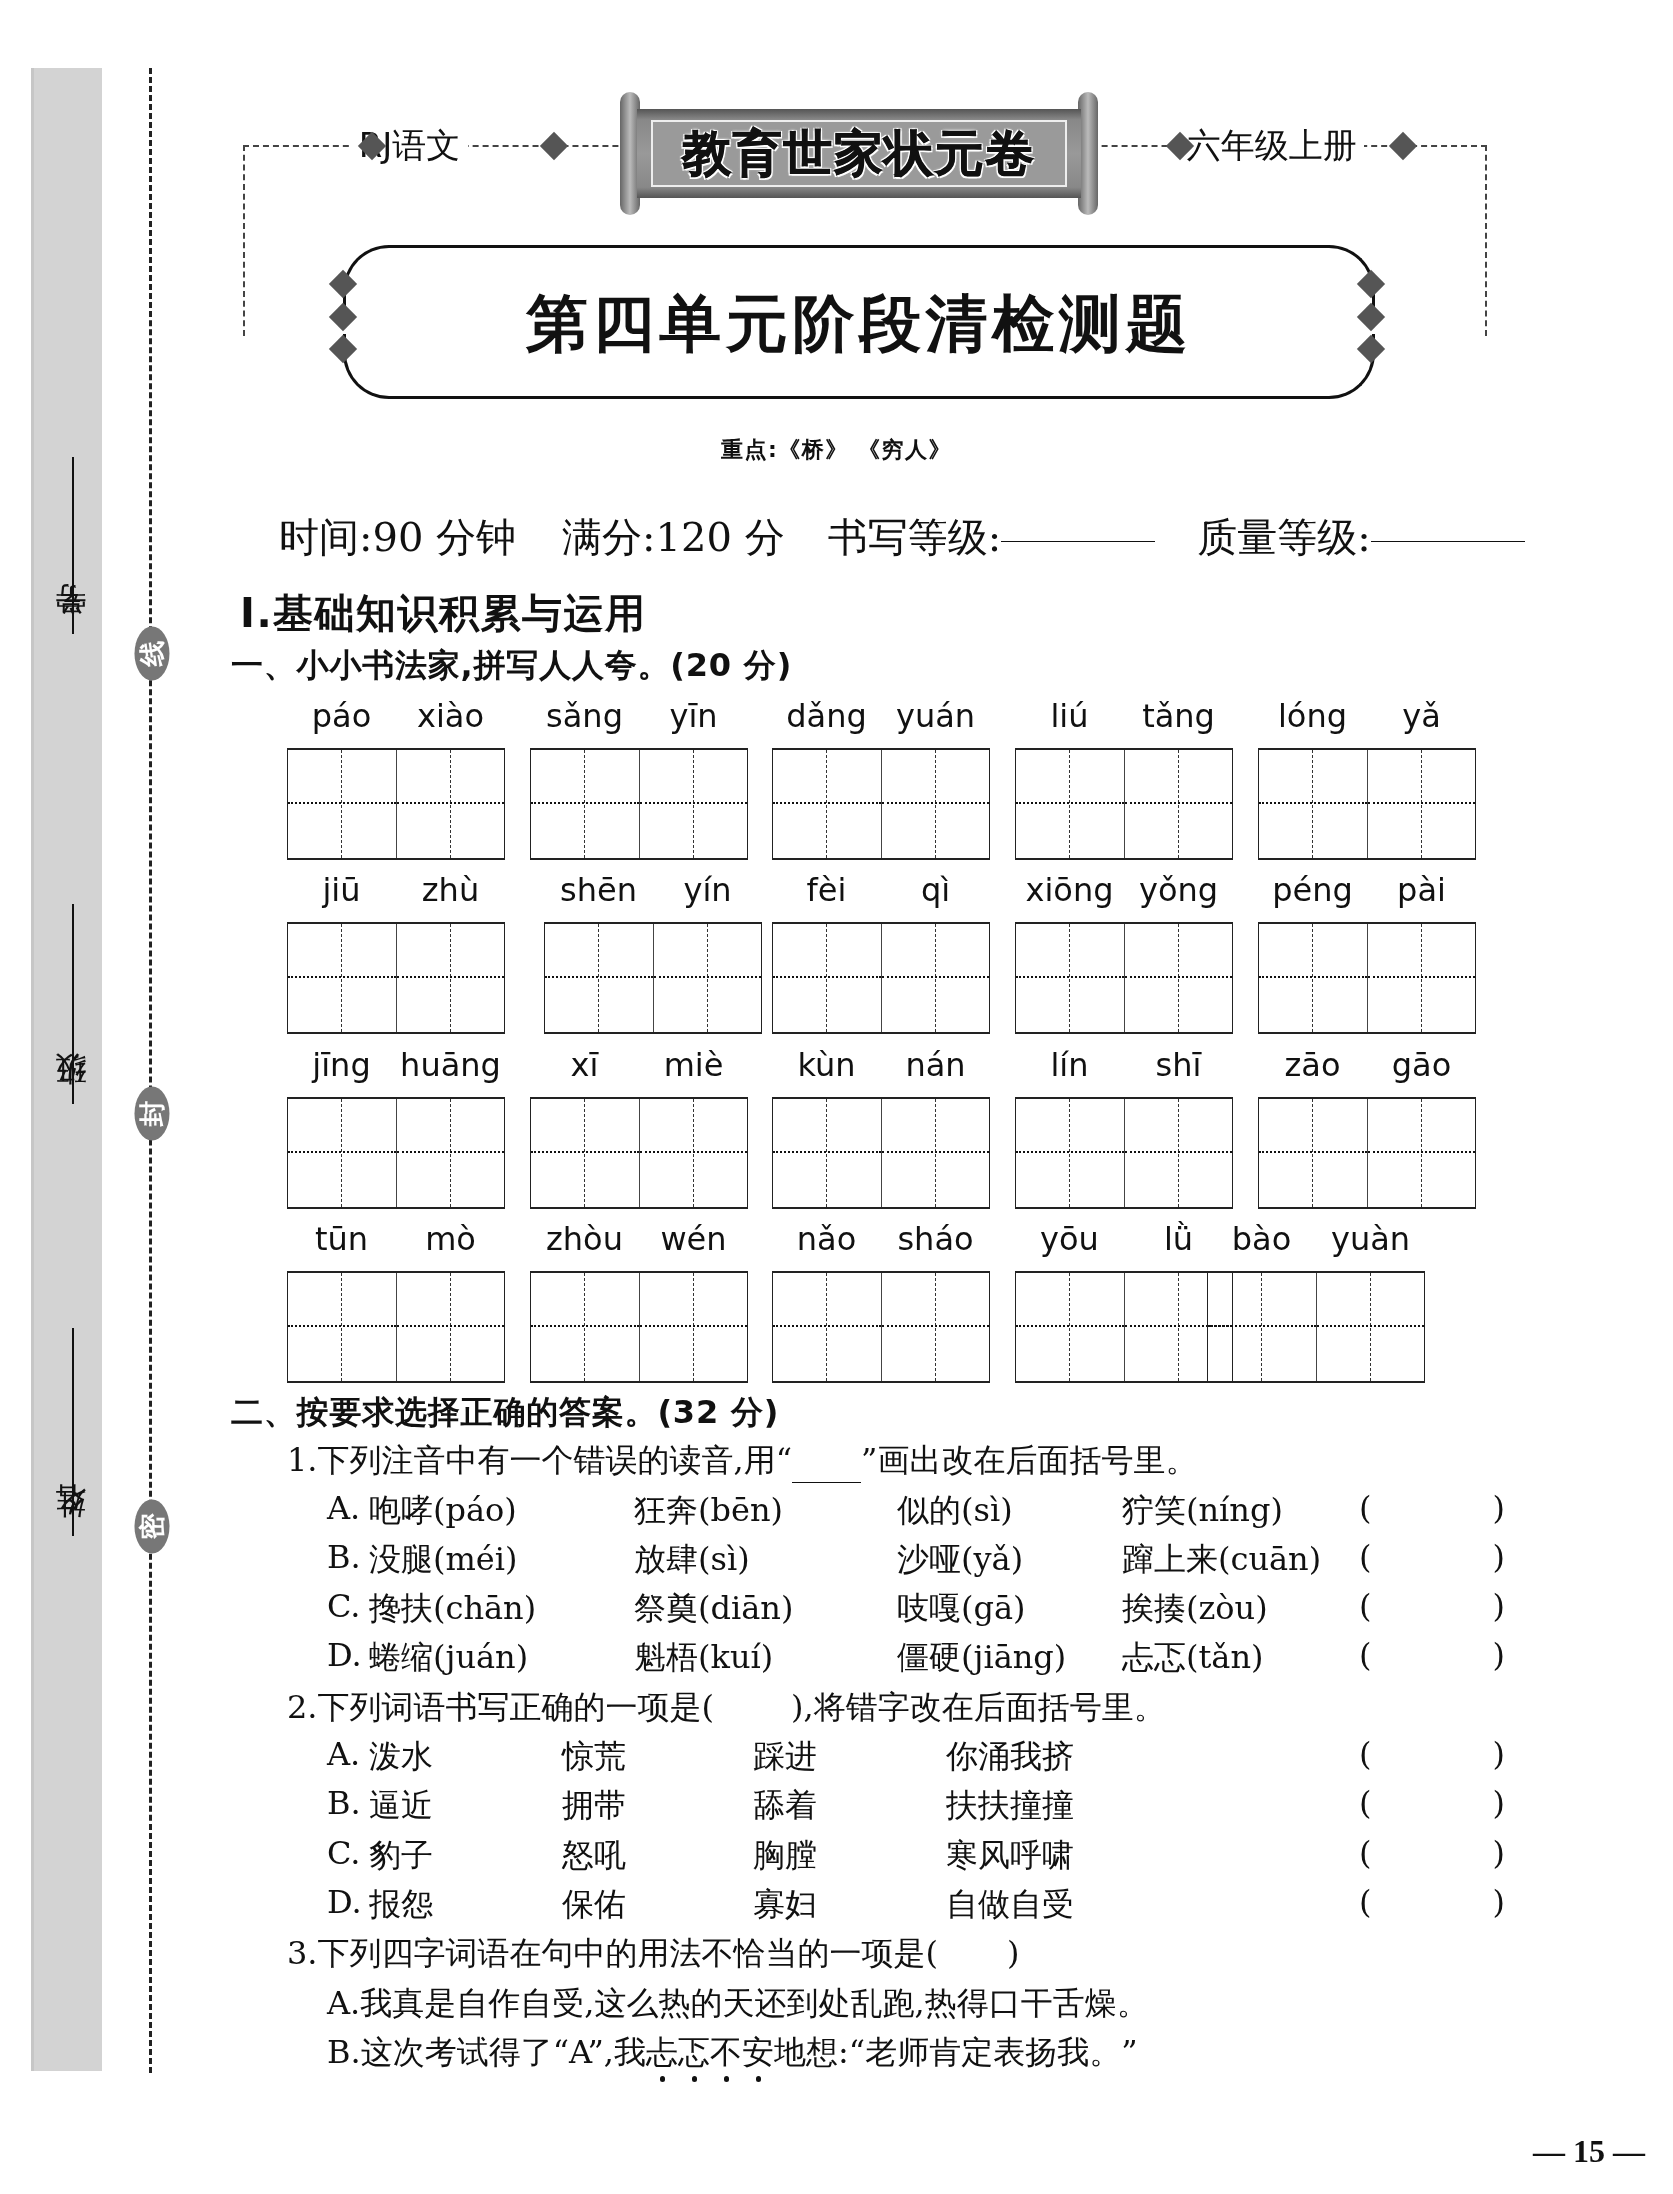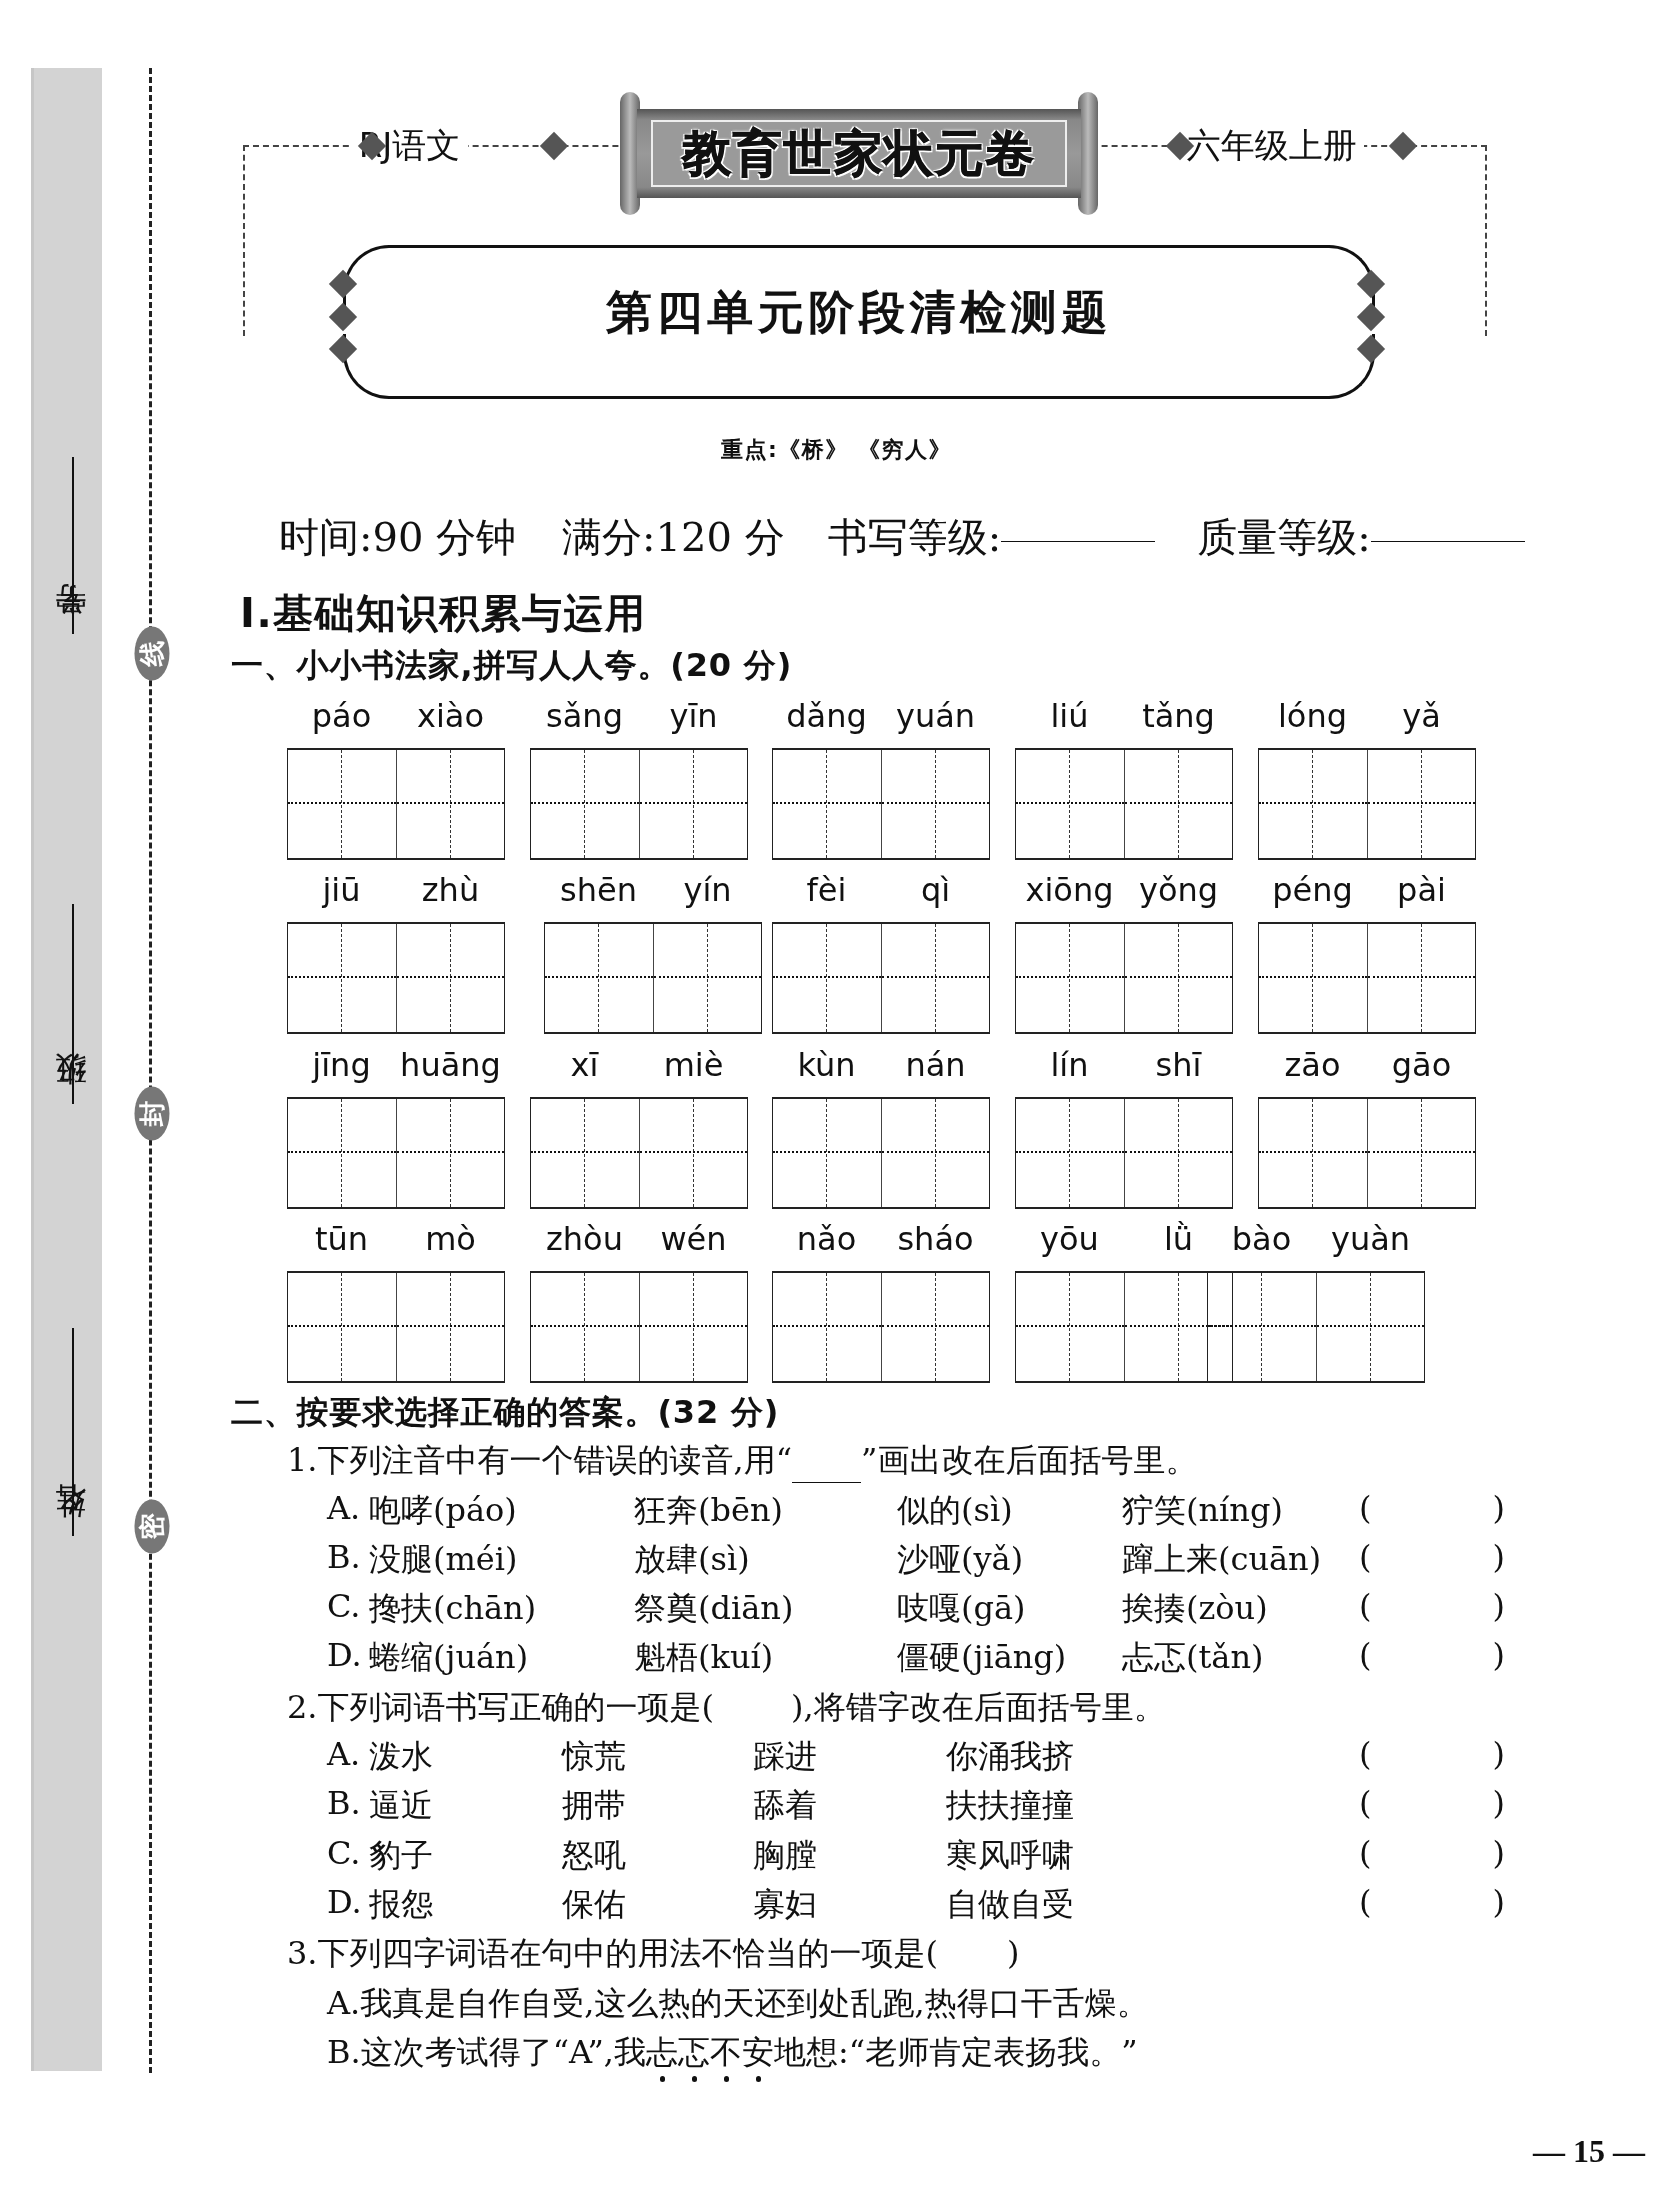--- a/index.html
+++ b/index.html
@@ -24,21 +24,21 @@
   .scroll { left: 620px; top: 92px; width: 478px; height: 123px; }
   .scroll .rod { position: absolute; top: 0; width: 20px; height: 123px; background: linear-gradient(90deg,#666,#bbb,#666); border-radius: 10px; }
   .scroll .banner { position: absolute; left: 17px; right: 17px; top: 17px; bottom: 17px; background: linear-gradient(180deg,#555,#888 12%,#999 50%,#888 88%,#555); }
   .scroll .inner { position: absolute; left: 14px; right: 14px; top: 10.8px; bottom: 10.8px; background: #9a9a9a; border: 2.3px solid #eee; display: flex; align-items: center; justify-content: center; }
   .scroll .txt { font-family: "DejaVu Sans", sans-serif; font-weight: bold; font-size: 49px; color: #111; -webkit-text-stroke: 0.8px #111; text-shadow: 0 0 3.1px #fff, 0 0 3.1px #fff, 1.5px 1.5px 0 #fff, -1.5px -1.5px 0 #fff, 1.5px -1.5px 0 #fff, -1.5px 1.5px 0 #fff; letter-spacing: 1.5px; }
 
   .title-box { left: 343px; top: 245px; width: 1032px; height: 154px; }
   .title-box .top, .title-box .bot { position: absolute; left: 0; right: 0; height: 62px; border: 3.9px solid #111; }
   .title-box .top { top: 0; border-bottom: none; border-radius: 46px 46px 0 0; }
   .title-box .bot { bottom: 0; border-top: none; border-radius: 0 0 46px 46px; }
-  .title-box .txt { position: absolute; left: 0; right: 0; top: 37px; text-align: center; font-family: "DejaVu Serif", serif; font-weight: bold; font-size: 46px; letter-spacing: 4.6px; color: #111; }
+  .title-box .txt { position: absolute; left: 0; right: 0; top: 37px; text-align: center; font-family: "DejaVu Serif", serif; font-weight: bold; font-size: 62px; letter-spacing: 4.6px; color: #111; }
 
   .focus { left: 0; width: 1673px; top: 435px; text-align: center; font-family: "DejaVu Sans", sans-serif; font-weight: bold; font-size: 22px; letter-spacing: 1.5px; }
   .meta { left: 279px; top: 510px; font-size: 40px; display: flex; gap: 0; white-space: nowrap; }
   .meta span { display: inline-block; }
   .blank-line { display: inline-block; border-bottom: 1.5px solid #111; height: 31px; vertical-align: bottom; }
 
   .section-h { left: 240px; top: 586px; font-family: "DejaVu Sans", sans-serif; font-weight: bold; font-size: 40px; letter-spacing: 1.5px; }
   .q-h { font-family: "DejaVu Sans", sans-serif; font-weight: bold; font-size: 32px; letter-spacing: 0.8px; position: absolute; }
 
   

